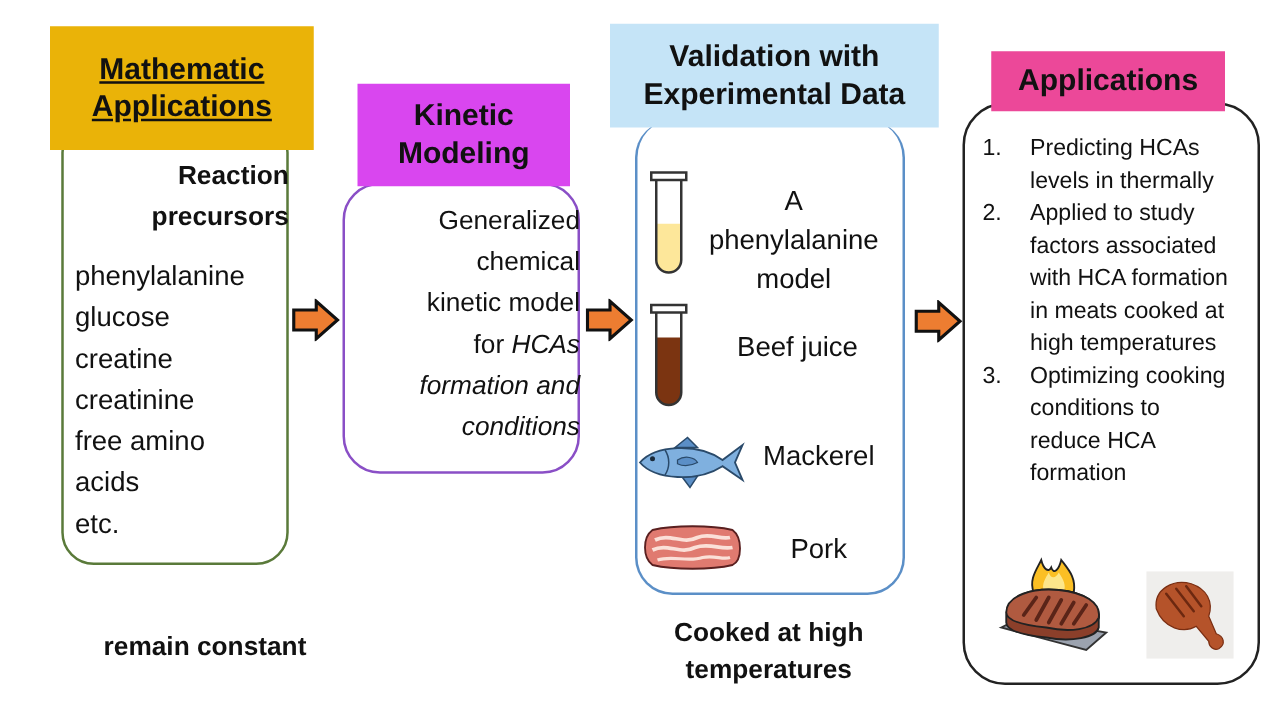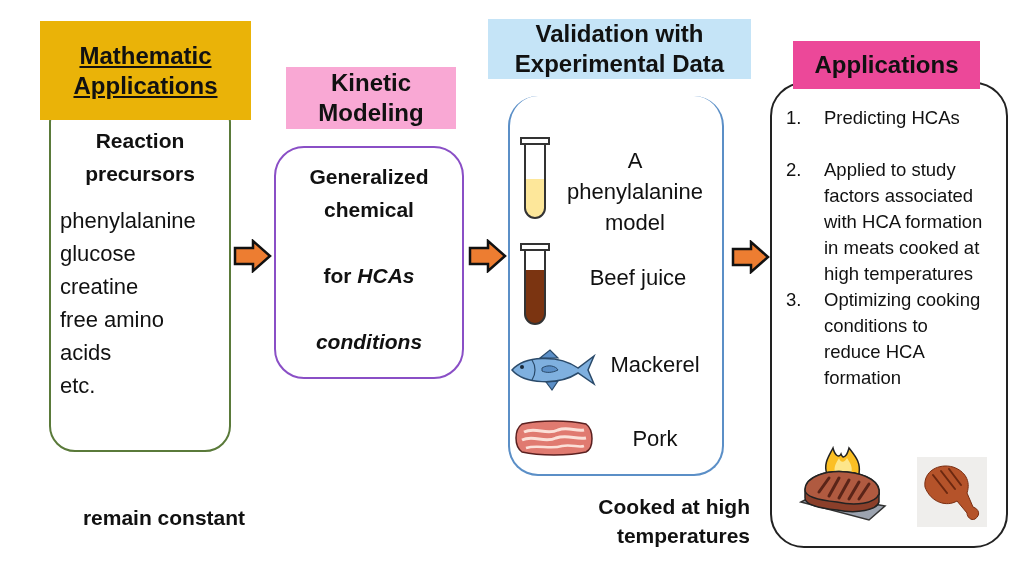--- a/index.html
+++ b/index.html
@@ -2,38 +2,38 @@
 <html><head>
 <meta charset="utf-8">
 <style>
   html, body { margin:0; padding:0; background:#ffffff; }
   body { width:1024px; height:569px; position:relative; overflow:hidden;
          font-family:"Liberation Sans", "DejaVu Sans", sans-serif; color:#111; }
   .abs { position:absolute; }
   .box { position:absolute; background:#fff; box-sizing:border-box; }
   .hdr { position:absolute; display:flex; align-items:center; justify-content:center;
          text-align:center; font-weight:bold; font-size:24px; line-height:30px; color:#111; box-sizing:border-box; }
-  .center { text-align:center; }
+  .center { text-align:right; }
   .arrow { position:absolute; width:40px; height:34px; }
   .caption { position:absolute; text-align:center; font-weight:bold; font-size:21px; line-height:29px; }
 
   
   #b1 { left:49px; top:96px; width:182px; height:356px; border:2px solid #5a7a3a; border-radius:26px; }
   #h1 { left:40px; top:21px; width:211px; height:99px; background:#eab308;text-decoration:underline; }
   #b1-title { left:49px; top:124px; width:182px; font-weight:bold; font-size:21px; line-height:33px; }
   #b1-list { left:60px; top:204px; font-size:22px; line-height:33px; }
 
   
   #b2 { left:274px; top:146px; width:190px; height:233px; border:2px solid #8a4fc6; border-radius:30px; }
-  #h2 { left:286px; top:67px; width:170px; height:62px; background:#f9a8d4; }
-  #b2-text { left:274px; top:160px; width:190px; font-weight:bold; font-size:21px; line-height:33px; }
+  #h2 { left:286px; top:67px; width:170px; height:82px; background:#d946ef; }
+  #b2-text { left:274px; top:160px; width:190px; font-weight:normal; font-size:21px; line-height:33px; }
 
   
   #b3 { left:508px; top:96px; width:216px; height:380px; border:2px solid #5b8fc7; border-radius:30px; border-top:none; }
-  #h3 { left:488px; top:19px; width:263px; height:60px; background:#c5e4f7; }
+  #h3 { left:488px; top:19px; width:263px; height:83px; background:#c5e4f7; }
   .lbl3 { position:absolute; font-size:22px; line-height:31px; text-align:center; }
 
   
   #b4 { left:770px; top:82px; width:238px; height:466px; border:2px solid #222; border-radius:34px; }
   #h4 { left:793px; top:41px; width:187px; height:48px; background:#ec4899; }
   #apps { left:780px; top:105px; width:230px; font-size:18.5px; line-height:26px; }
   #apps ol { margin:0; padding:0; list-style:none; }
   #apps li { position:relative; padding-left:44px; }
   #apps .num { position:absolute; left:6px; top:0; }
 </style>
@@ -45,43 +45,44 @@
   <div><span>Mathematic</span><br><span>Applications</span></div>
 </div>
 <div class="abs center" id="b1-title">
   <span>Reaction</span><br>
   <span>precursors</span>
 </div>
 <div class="abs" id="b1-list">
   <div>phenylalanine</div>
   <div>glucose</div>
   <div>creatine</div>
+  <div>creatinine</div>
   <div>free amino</div>
   <div>acids</div>
   <div>etc.</div>
 </div>
 <div class="caption" style="left:14px; top:474px; width:300px;">
   <br>
   <span>remain constant</span>
 </div>
 
 <svg class="arrow" style="left:233px; top:239px;" viewBox="0 0 40 34">
   <polygon points="2,9 20,9 20,2 37,17 20,32 20,25 2,25" fill="#ed7d31" stroke="#111" stroke-width="2.5" stroke-linejoin="miter"></polygon>
 </svg>
 
 <div class="box" id="b2"></div>
 <div class="hdr" id="h2">
   <div><span>Kinetic</span><br><span>Modeling</span></div>
 </div>
 <div class="abs center" id="b2-text">
   <span>Generalized</span><br>
   <span>chemical</span><br>
-  <br>
+  <span>kinetic model</span><br>
   <span style="white-space:pre;">for </span><i>HCAs</i><br>
-  <br>
+  <i>formation and</i><br>
   <i>conditions</i>
 </div>
 
 <svg class="arrow" style="left:468px; top:239px;" viewBox="0 0 40 34">
   <polygon points="2,9 20,9 20,2 37,17 20,32 20,25 2,25" fill="#ed7d31" stroke="#111" stroke-width="2.5"></polygon>
 </svg>
 
 <div class="box" id="b3"></div>
 <div class="hdr" id="h3">
   <div><span>Validation with</span><br><span>Experimental Data</span></div>
@@ -122,39 +123,39 @@
 <svg class="abs" style="left:514px; top:418px;" width="80" height="40" viewBox="0 0 80 40">
   <path d="M8,6 C25,2 55,2 72,6 C80,12 80,30 72,34 C55,38 25,38 8,34 C0,28 0,12 8,6 Z" fill="#e07a70" stroke="#5a2020" stroke-width="1.5"></path>
   <path d="M10,14 C22,8 32,18 44,12 C54,8 62,14 70,12" fill="none" stroke="#fbe0d8" stroke-width="3"></path>
   <path d="M8,22 C20,16 30,26 42,20 C54,16 62,22 72,20" fill="none" stroke="#fbe0d8" stroke-width="3"></path>
   <path d="M12,30 C24,26 36,32 48,28 C58,26 64,30 70,28" fill="none" stroke="#fbe0d8" stroke-width="2.5"></path>
 </svg>
 <div class="lbl3" style="left:610px; top:423px; width:90px;">
   <span>Pork</span>
 </div>
 
-<div class="caption" style="left:480px; top:492px; width:270px;text-align:right;">
+<div class="caption" style="left:480px; top:492px; width:270px;">
   <span>Cooked at high</span><br>
   <span>temperatures</span>
 </div>
 
 <svg class="arrow" style="left:731px; top:240px;" viewBox="0 0 40 34">
   <polygon points="2,9 20,9 20,2 37,17 20,32 20,25 2,25" fill="#ed7d31" stroke="#111" stroke-width="2.5"></polygon>
 </svg>
 
 <div class="box" id="b4"></div>
 <div class="hdr" id="h4">
   <span>Applications</span>
 </div>
 <div class="abs" id="apps">
   <ol>
     <li>
       <span class="num">1.</span>
       <span>Predicting HCAs</span><br>
-      <br>
+      <span>levels in thermally</span><br>
     </li>
     <li>
       <span class="num">2.</span>
       <span>Applied to study</span><br>
       <span>factors associated</span><br>
       <span>with HCA formation</span><br>
       <span>in meats cooked at</span><br>
       <span>high temperatures</span>
     </li>
     <li>

